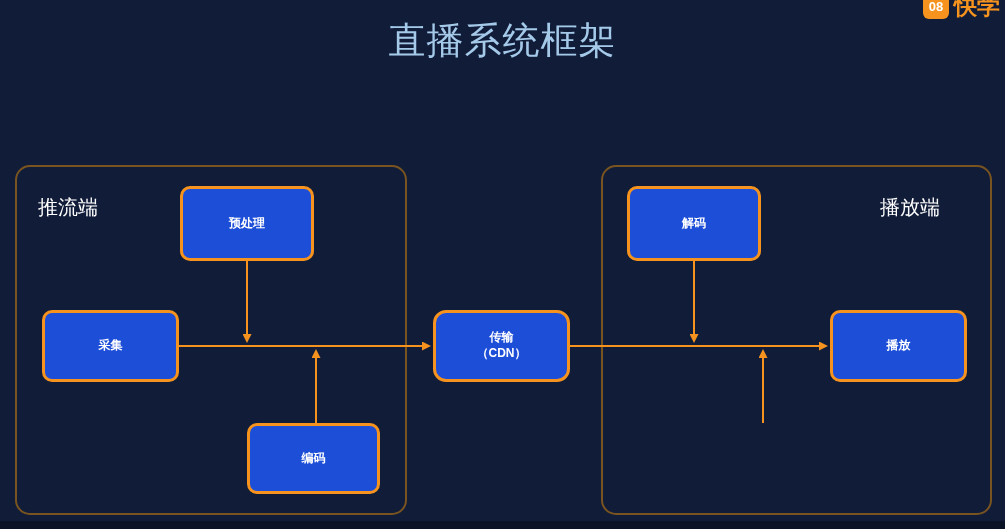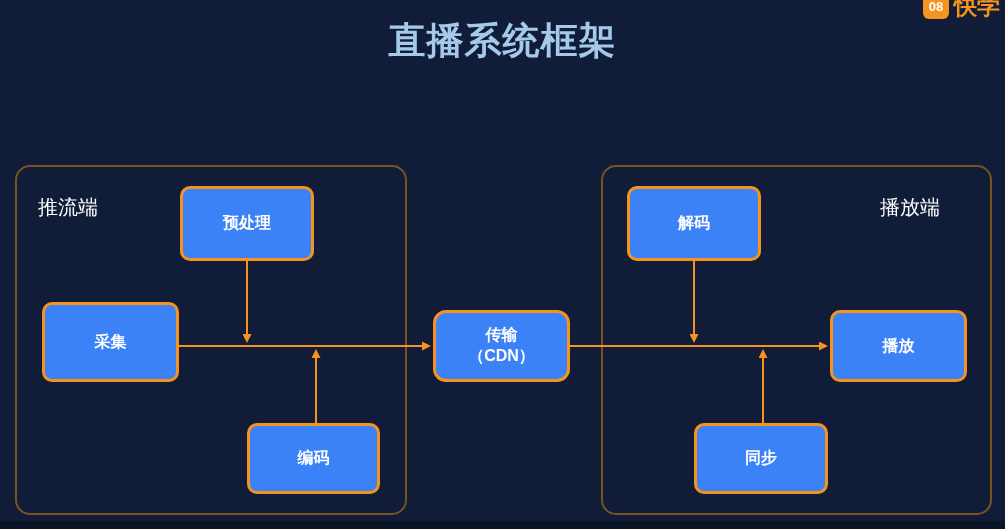--- a/index.html
+++ b/index.html
@@ -18,21 +18,21 @@
     width: 1005px;
     height: 529px;
   }
   .page-title {
     position: absolute;
     top: 16px;
     left: 0;
     width: 100%;
     text-align: center;
     font-size: 37px;
-    font-weight: bold;
+    font-weight: normal;
     letter-spacing: 1px;
     color: #A5C9E9;
   }
   .logo {
     position: absolute;
     top: -9px;
     right: 5px;
     display: flex;
     align-items: center;
     gap: 5px;
@@ -67,34 +67,34 @@
     color: #ffffff;
     font-size: 20px;
     font-weight: normal;
   }
   .section-label.push { left: 38px; top: 194px; }
   .section-label.play { left: 880px; top: 194px; }
   .node {
     position: absolute;
     border: 3px solid #F5931E;
     border-radius: 10px;
-    background: #3b82f6;
+    background: #1d4ed8;
     color: #ffffff;
-    font-size: 16px;
+    font-size: 12px;
     font-weight: bold;
     display: flex;
     flex-direction: column;
     align-items: center;
     justify-content: center;
     text-align: center;
     line-height: 1.3;
     box-sizing: border-box;
   }
   .node.preprocess { left: 180px; top: 186px; width: 134px; height: 75px; }
-  .node.capture    { left: 42px;  top: 302px; width: 137px; height: 80px; text-align: center; }
+  .node.capture    { left: 42px;  top: 310px; width: 137px; height: 72px; text-align: center; }
   .node.encode     { left: 247px; top: 423px; width: 133px; height: 71px; }
   .node.transport  { left: 433px; top: 310px; width: 137px; height: 72px; border-radius: 13px; }
   .node.decode     { left: 627px; top: 186px; width: 134px; height: 75px; }
   .node.play       { left: 830px; top: 310px; width: 137px; height: 72px; }
   .node.sync       { left: 694px; top: 423px; width: 134px; height: 71px; }
   svg.connectors {
     position: absolute;
     inset: 0;
     pointer-events: none;
   }
@@ -157,19 +157,16 @@
   <div class="node transport">
     <span>传输</span>
     <span>（CDN）</span>
   </div>
   <div class="node decode">
     <span>解码</span>
   </div>
   <div class="node play">
     <span>播放</span>
   </div>
-  <div class="node sync">
-    <span>同步</span>
-  </div>
 
   <div class="bottom-strip"></div>
 
 </div>
 
 </body></html>

